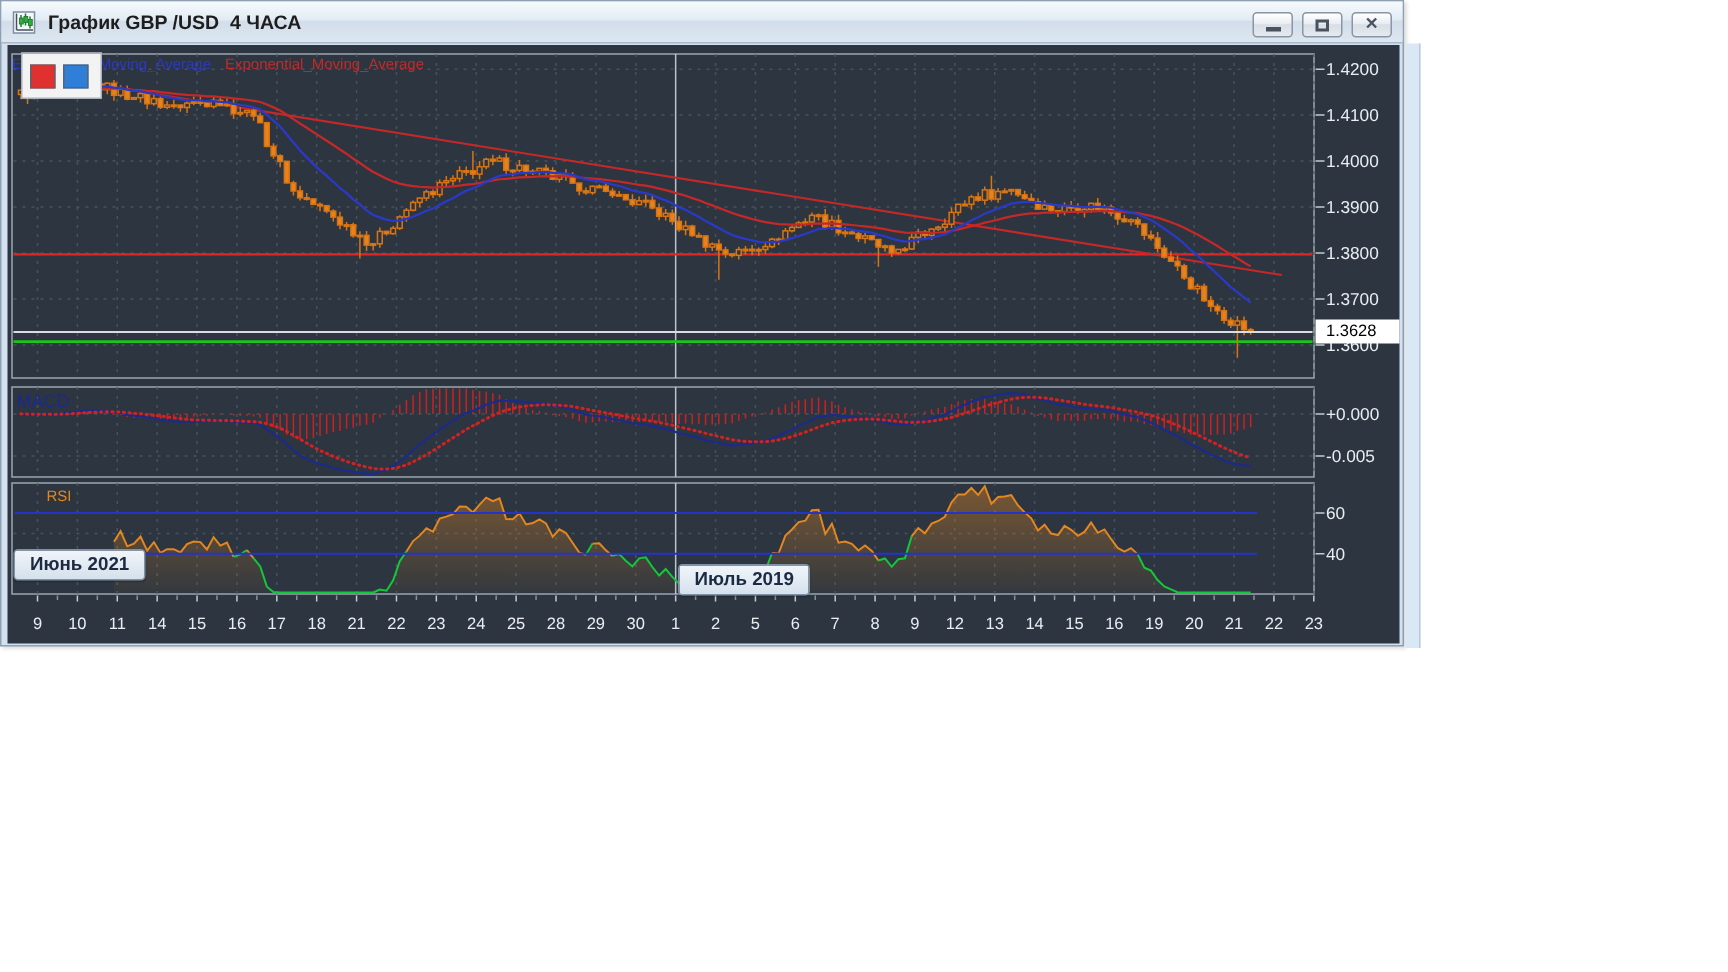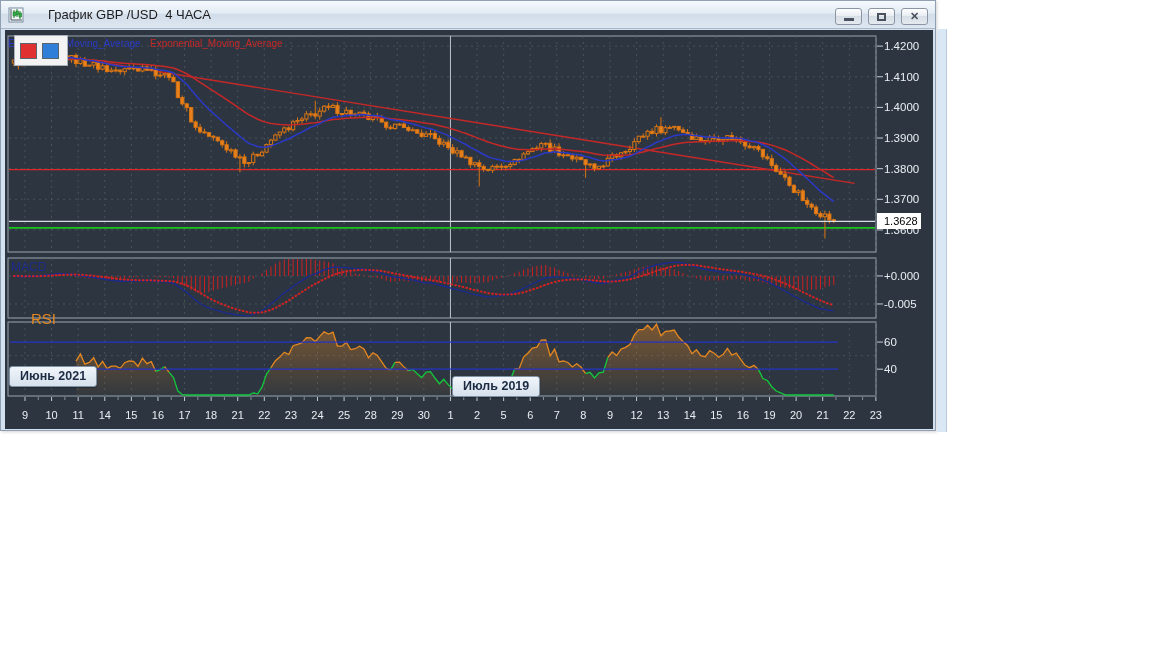--- a/index.html
+++ b/index.html
@@ -6,46 +6,46 @@
     --bg-chart:#2d3640; --panel-border:#9aa6b1; --axis-text:#e9eef3;
   }
   *{box-sizing:border-box;}
   html,body{margin:0;padding:0;background:#ffffff;width:1152px;height:648px;
     font-family:"Liberation Sans",sans-serif;-webkit-font-smoothing:antialiased;}
   #window{position:absolute;left:0;top:0;width:936px;height:431px;
     border:1px solid #8fa0b2;background:#d3e1f0;box-shadow:1px 1px 3px rgba(0,0,0,.18);}
   #titlebar{position:absolute;left:0;top:0;width:100%;height:28px;
     background:linear-gradient(#f6fafd,#e2ebf4 45%,#d2ddea 50%,#dde7f1);
     border-bottom:1px solid #aab8c8;display:flex;align-items:center;padding-left:7px;}
-  #title-text{font-size:13px;color:#1d1d1d;margin-left:24px;white-space:pre;}
+  #title-text{font-size:13px;color:#1d1d1d;margin-left:8px;white-space:pre;font-weight:bold;}
   #win-buttons{position:absolute;right:7px;top:7px;display:flex;gap:6px;}
   .win-btn{width:27px;height:17px;border:1px solid #8b95a3;border-radius:3px;
     background:linear-gradient(#ffffff,#e9edf2 45%,#d8dee6 50%,#e5eaef);
     display:flex;align-items:center;justify-content:center;padding:0;cursor:default;}
   .g-min{display:block;width:10px;height:3px;background:#49525e;margin-top:6px;}
   .g-res{display:block;width:9px;height:8px;border:2px solid #49525e;}
   .g-close{font-size:11px;font-weight:bold;color:#49525e;line-height:1;}
   #client{position:absolute;left:4px;top:29px;width:928px;height:399px;background:var(--bg-chart);overflow:hidden;}
   #chart-svg{position:absolute;left:0;top:0;}
   #right-edge{position:absolute;left:937px;top:29px;width:10px;height:403px;
     background:#dae7f4;border-right:1px solid #b9cadc;}
   .legend-text{position:absolute;font-size:10px;white-space:nowrap;z-index:2;letter-spacing:0px;}
   #legend-fast{left:3px;top:8px;}
   #legend-slow{left:145px;top:8px;}
   #swatches{position:absolute;left:9px;top:5px;width:54px;height:31px;background:#f3f3f3;
     border:1px solid #a9b2bc;z-index:3;display:flex;align-items:center;gap:5px;padding-left:5px;}
   .sw{display:block;width:17px;height:16px;border:1px solid #5a646e;}
   #macd-label{position:absolute;left:6px;top:230px;font-size:12px;z-index:2;}
-  #rsi-label{position:absolute;left:6px;top:280px;font-size:15px;z-index:2;padding-left:20px;}
+  #rsi-label{position:absolute;left:6px;top:296px;font-size:10px;z-index:2;padding-left:20px;}
   .month-badge{position:absolute;z-index:4;font-size:12.5px;font-weight:bold;color:#1c2a42;
     background:linear-gradient(#f0f5fa,#d6e1ec);border:1px solid #7e92a8;border-radius:3px;
     padding:2px 10px 3px 10px;box-shadow:0 1px 1px rgba(0,0,0,.25);}
   #badge-june{left:4px;top:336px;}
   #badge-july{left:447px;top:346px;}
-  #price-tag{position:absolute;left:872px;top:183px;width:44px;height:16px;background:#ffffff;
+  #price-tag{position:absolute;left:872px;top:183px;width:68px;height:16px;background:#ffffff;
     color:#000;font-size:11px;line-height:16px;padding-left:7px;z-index:4;}
 </style>
 </head>
 <body>
 
 <div id="page">
   <div id="window">
     <div id="titlebar">
       <svg width="16" height="16">
         <rect x="1" y="1" width="14" height="14" fill="#f6f9fc" stroke="#7d8da0"></rect>

